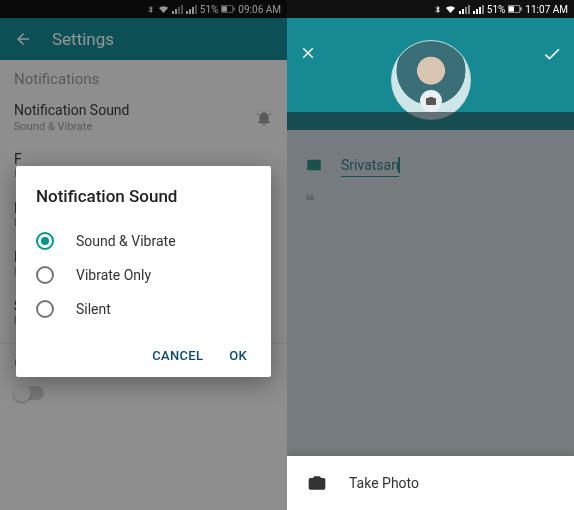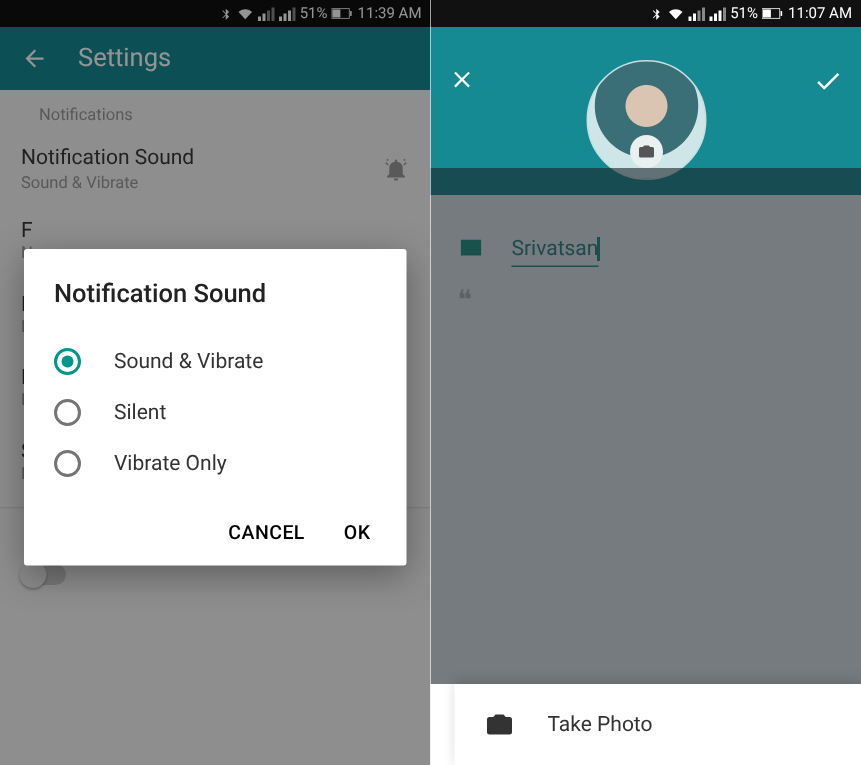--- a/index.html
+++ b/index.html
@@ -10,59 +10,59 @@
 .status{height:18px;background:#111;color:#fff;display:flex;justify-content:flex-end;align-items:center;font-size:10px;gap:3px;padding:0 6px}
 .status svg{fill:#fff}
 .status .sig{display:flex;align-items:flex-end;gap:1px}
 .status .bar{width:2px;background:#888}
 .status .bar.on{background:#fff}
 
 
 .left{background:#f5f5f5}
 .toolbar{height:42px;background:#158a93;display:flex;align-items:center;padding:0 14px;gap:20px;color:#fff}
 .toolbar .title{font-size:17px;font-weight:400}
-.section-lbl{font-size:11px;color:#9a9a9a;padding:10px 26px 6px}
+.section-lbl{font-size:15px;color:#9a9a9a;padding:10px 14px 6px}
 .row{padding:8px 14px;display:flex;align-items:center;justify-content:space-between}
 .row .t1{font-size:14px;color:#3a3a3a}
 .row .t2{font-size:11px;color:#9a9a9a;margin-top:2px}
 .bell{color:#9a9a9a}
 .divider{height:1px;background:#e0e0e0;margin-top:6px}
 .switch{width:30px;height:14px;border-radius:8px;background:#cfcfcf;position:relative}
 .switch::after{content:"";position:absolute;width:18px;height:18px;border-radius:50%;background:#efefef;top:-2px;left:-1px;box-shadow:0 1px 2px rgba(0,0,0,.3)}
 
 
 .scrim{position:absolute;inset:0;background:rgba(0,0,0,.42)}
 .dialog{position:absolute;left:16px;right:16px;top:166px;background:#fff;border-radius:2px;box-shadow:0 6px 24px rgba(0,0,0,.35);padding:20px 20px 8px}
 .dialog h2{font-size:17px;font-weight:500;color:#222;margin-bottom:18px}
 .opt{display:flex;align-items:center;gap:22px;padding:8px 0;font-size:14px;color:#333}
 .radio{width:18px;height:18px;border:2px solid #757575;border-radius:50%;position:relative;flex-shrink:0}
 .radio.sel{border-color:#009688}
 .radio.sel::after{content:"";position:absolute;inset:3px;border-radius:50%;background:#009688}
 .dlg-actions{display:flex;justify-content:flex-end;gap:26px;margin-top:16px;padding:6px 4px}
-.dlg-actions span{font-size:13px;font-weight:500;color:#000000;letter-spacing:.3px}
+.dlg-actions span{font-size:13px;font-weight:500;color:#0c4a6e;letter-spacing:.3px}
 
 
 .right{background:#fff}
 .hdr{height:112px;background:#158a93;position:relative}
 .hdr .x,.hdr .chk{position:absolute;top:26px;color:#fff}
 .hdr .x{left:12px}
 .hdr .chk{right:12px}
 .avatar-wrap{position:absolute;left:50%;top:22px;transform:translateX(-50%);width:80px;height:80px;border-radius:50%;border:1.5px solid #c7dfe0;background:radial-gradient(circle at 50% 38%,#d9c5b2 0 22%,#3b6f77 23% 55%,#cfe6e8 56% 100%)}
 .cam-badge{position:absolute;left:50%;top:72px;transform:translateX(-50%);width:22px;height:22px;border-radius:50%;background:#e8f0f0;display:flex;align-items:center;justify-content:center;color:#555}
 .form{padding:24px 18px 0}
 .field{display:flex;align-items:center;gap:18px;margin-bottom:18px}
 .field .ico{width:18px;color:#1b9a86;flex-shrink:0;margin-top:2px}
 .name-val{font-size:14px;color:#2b7f86;border-bottom:1.5px solid #1b9a86;padding-bottom:3px;position:relative}
 .name-val .cursor{position:absolute;right:-1px;top:0;bottom:3px;width:1.5px;background:#1b9a86}
 .bio{font-size:11.5px;line-height:1.45;color:#9a9a9a}
 .quote-ico{color:#bfbfbf;font-size:18px;line-height:1}
 
 
 .scrim2{position:absolute;left:0;right:0;top:112px;bottom:54px;background:rgba(25,35,40,.6)}
-.sheet{position:absolute;left:16px;right:0;bottom:0;height:54px;background:#fff;display:flex;align-items:center;gap:22px;padding:0 20px;box-shadow:0 -2px 8px rgba(0,0,0,.15)}
+.sheet{position:absolute;left:0;right:0;bottom:0;height:54px;background:#fff;display:flex;align-items:center;gap:22px;padding:0 20px;box-shadow:0 -2px 8px rgba(0,0,0,.15)}
 .sheet .lbl{font-size:14px;color:#333}
 
 
 .ghost-row{padding:10px 14px}
 .ghost-row .g1{font-size:14px;color:#3a3a3a}
 .ghost-row .g2{font-size:11px;color:#9a9a9a}
 </style>
 </head>
 <body>
 
@@ -85,21 +85,21 @@
         <div class="bar on" style="height:5px"></div>
         <div class="bar on" style="height:7px"></div>
         <div class="bar" style="height:9px"></div>
       </div>
     <span>51%</span>
     <svg width="14" height="8" viewBox="0 0 26 14">
         <rect x="0" y="1" width="22" height="12" fill="none" stroke="#fff"></rect>
         <rect x="1" y="2" width="10" height="10" fill="#fff"></rect>
         <rect x="23" y="4" width="2" height="6" fill="#fff"></rect>
       </svg>
-    <span>11:39 AM</span>
+    <span>09:06 AM</span>
   </div>
 
   <div class="toolbar">
     <svg width="18" height="18" viewBox="0 0 24 24" fill="#fff">
         <path d="M20 11H7.8l5.6-5.6L12 4l-8 8 8 8 1.4-1.4L7.8 13H20z"></path>
       </svg>
     <span class="title">Settings</span>
   </div>
 
   <div class="section-lbl">Notifications</div>
@@ -141,25 +141,25 @@
 
   <div class="scrim"></div>
   <div class="dialog">
     <h2>Notification Sound</h2>
     <div class="opt">
       <span class="radio sel"></span>
       <span>Sound &amp; Vibrate</span>
     </div>
     <div class="opt">
       <span class="radio"></span>
-      <span>Silent</span>
+      <span>Vibrate Only</span>
     </div>
     <div class="opt">
       <span class="radio"></span>
-      <span>Vibrate Only</span>
+      <span>Silent</span>
     </div>
     <div class="dlg-actions">
       <span>CANCEL</span>
       <span>OK</span>
     </div>
   </div>
 </div>
 
 <div class="pane right">
   <div class="status">

